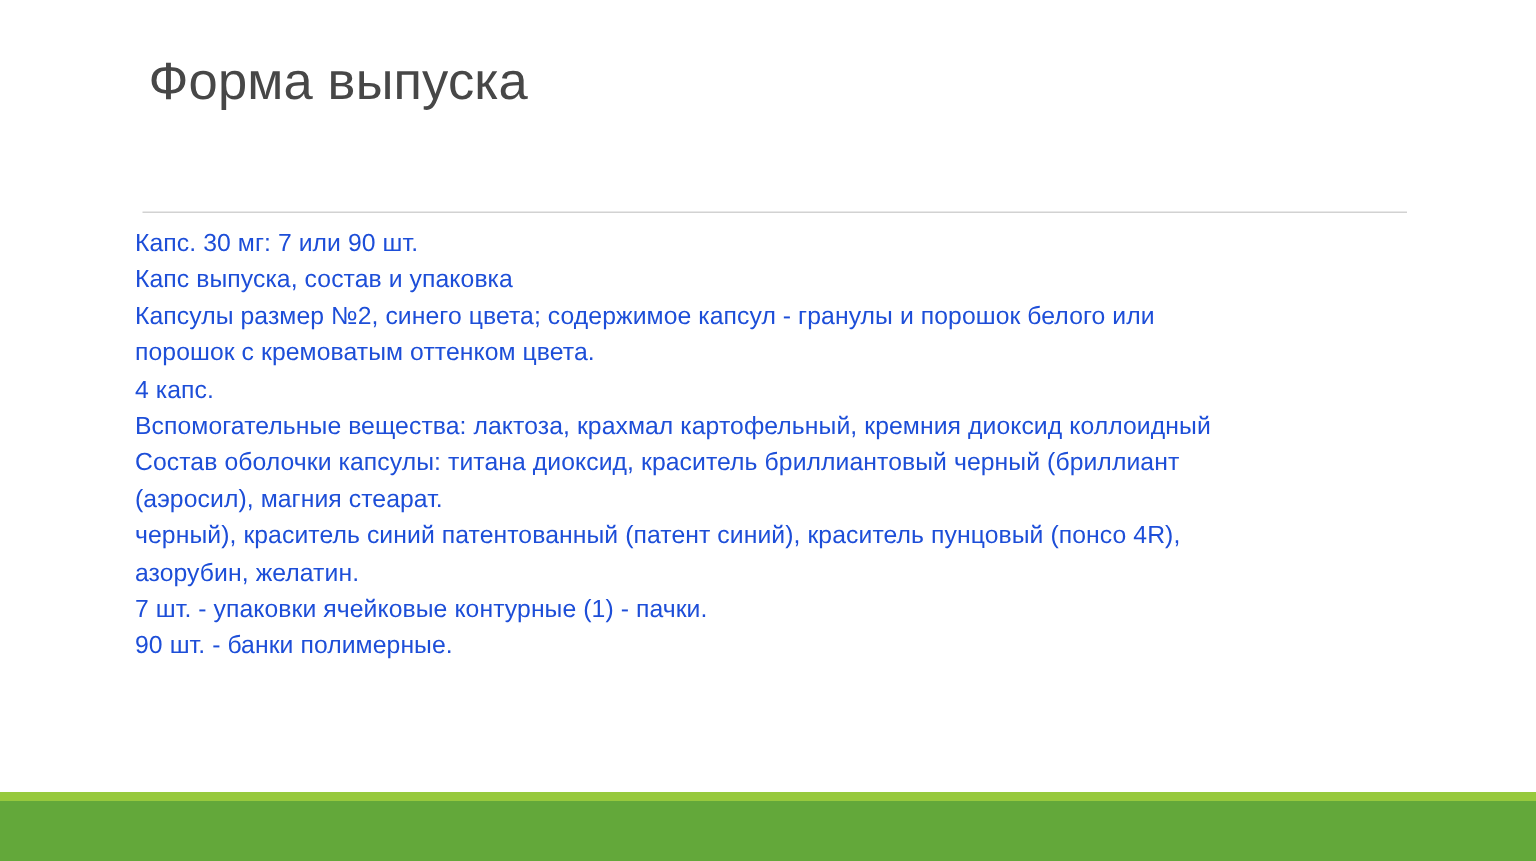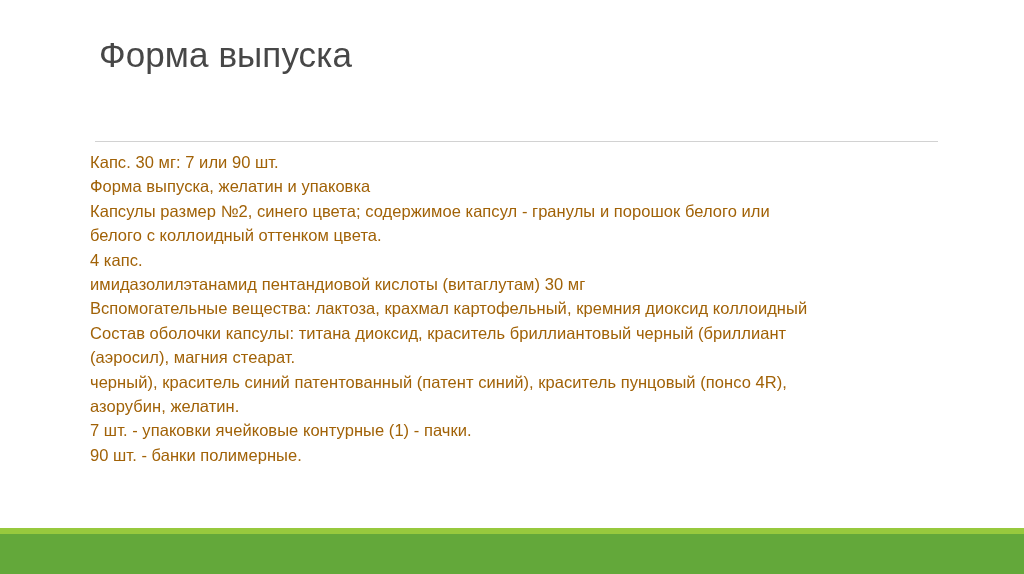--- a/index.html
+++ b/index.html
@@ -50,21 +50,21 @@
   
   .body-block {
     position: absolute;
     left: 90px;
     top: 150px;
     width: 880px;
   }
   .body-line {
     font-size: 16.5px;
     line-height: 24.4px;
-    color: #a16207;
+    color: #1d4ed8;
     white-space: nowrap;
     letter-spacing: 0.05px;
   }
 
   
   .band-light {
     position: absolute;
     left: 0;
     top: 528px;
     width: 1024px;
@@ -84,25 +84,24 @@
 <body>
 
 <div class="slide">
 
   <div class="slide-title">Форма выпуска</div>
 
   <div class="divider"></div>
 
   <div class="body-block">
     <div class="body-line">Капс. 30 мг: 7 или 90 шт.</div>
-    <div class="body-line">Форма выпуска, желатин и упаковка</div>
+    <div class="body-line">Капс выпуска, состав и упаковка</div>
     <div class="body-line">Капсулы размер №2, синего цвета; содержимое капсул - гранулы и порошок белого или</div>
-    <div class="body-line">белого с коллоидный оттенком цвета.</div>
+    <div class="body-line">порошок с кремоватым оттенком цвета.</div>
     <div class="body-line">4 капс.</div>
-    <div class="body-line">имидазолилэтанамид пентандиовой кислоты (витаглутам) 30 мг</div>
     <div class="body-line">Вспомогательные вещества: лактоза, крахмал картофельный, кремния диоксид коллоидный</div>
     <div class="body-line">Состав оболочки капсулы: титана диоксид, краситель бриллиантовый черный (бриллиант</div>
     <div class="body-line">(аэросил), магния стеарат.</div>
     <div class="body-line">черный), краситель синий патентованный (патент синий), краситель пунцовый (понсо 4R),</div>
     <div class="body-line">азорубин, желатин.</div>
     <div class="body-line">7 шт. - упаковки ячейковые контурные (1) - пачки.</div>
     <div class="body-line">90 шт. - банки полимерные.</div>
   </div>
 
   <div class="band-light"></div>

